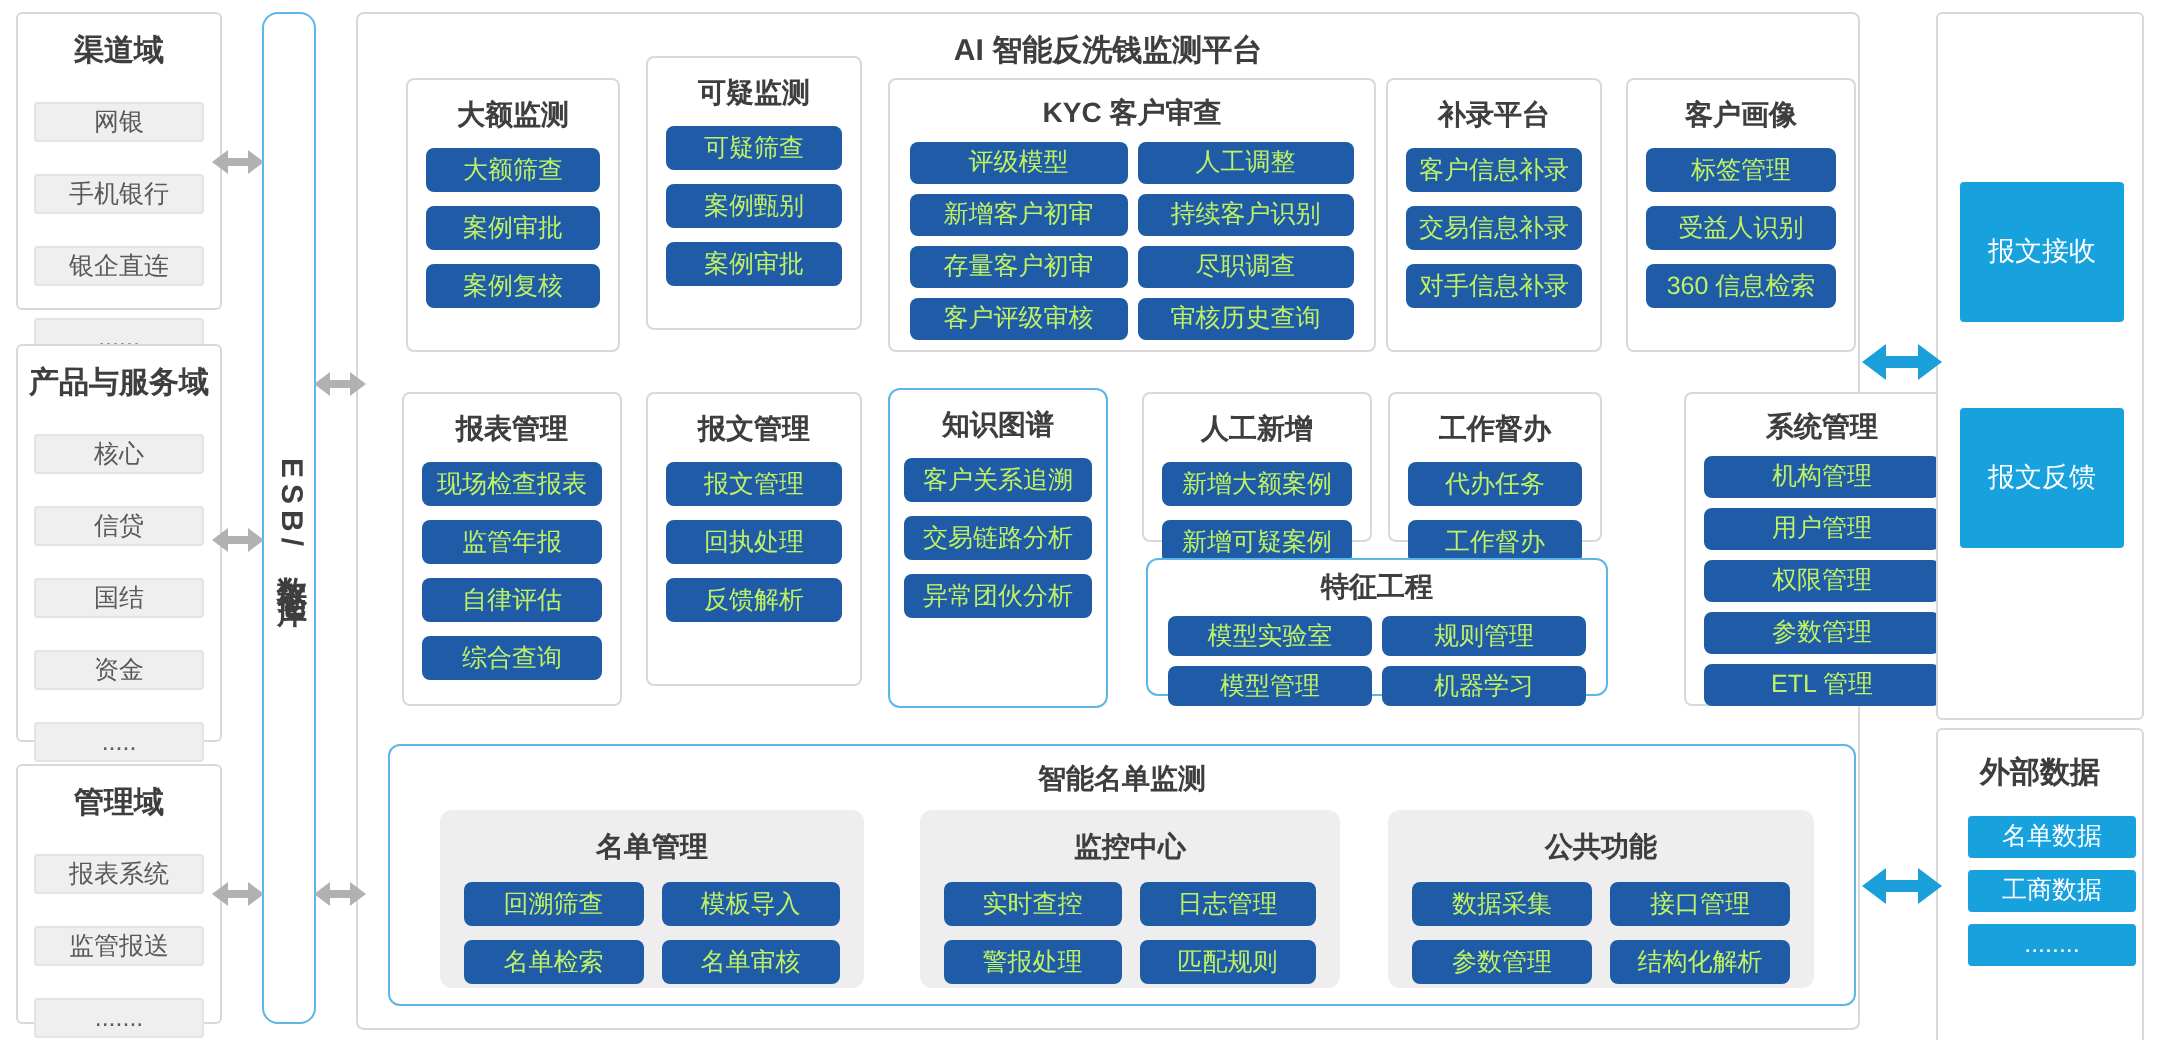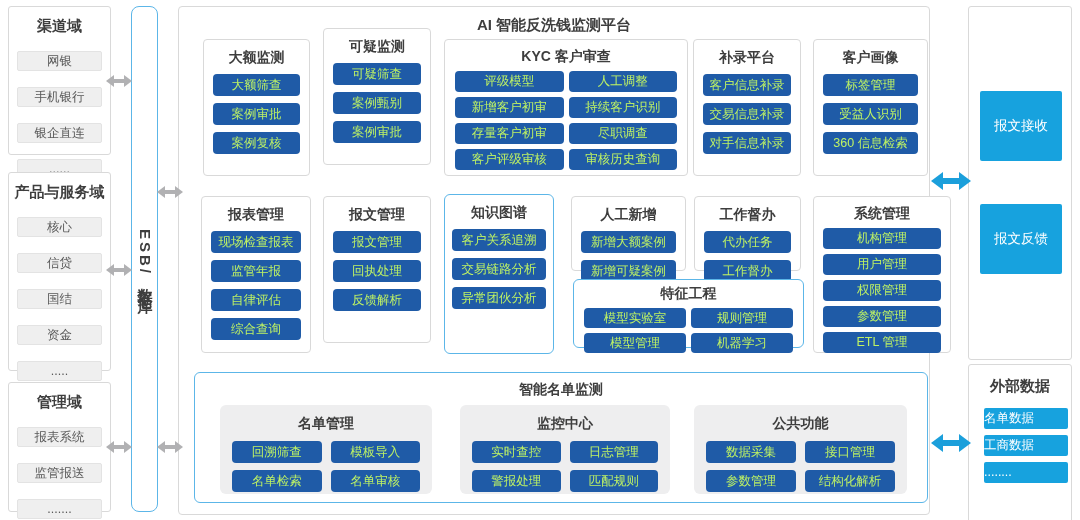--- a/index.html
+++ b/index.html
@@ -51,21 +51,21 @@
   #list-title{position:absolute; top:8px; left:0; width:100%; text-align:center;
     font-weight:700; font-size:14px; color:var(--text-dark);}
   .group{position:absolute; background:#eeeeef; border-radius:6px;}
   .group-title{text-align:center; font-weight:700; font-size:14px; color:var(--text-dark);
     margin:10px 0 8px;}
   .group .btns{display:grid; grid-template-columns:1fr 1fr; gap:7px 9px; padding:0 12px;}
 
   .right-box{position:absolute; background:#fff; border:1px solid var(--box-border); border-radius:3px;}
   #pboc-title{position:absolute; top:14px; left:0; width:100%; text-align:center;
     font-weight:700; font-size:15px; line-height:22px; color:var(--text-dark);}
-  .pill-cyan{background:var(--cyan); color:#fff; text-align:left; border-radius:2px;}
+  .pill-cyan{background:var(--cyan); color:#fff; text-align:center; border-radius:2px;}
   .pill-cyan.big{position:absolute; left:11px; width:82px; height:70px; display:flex;
     align-items:center; justify-content:center; font-size:13.5px;}
   #ext-box{display:flex; flex-direction:column; align-items:center; padding-top:12px; gap:6px;}
   #ext-title{font-weight:700; font-size:15px; color:var(--text-dark); margin-bottom:6px;}
   .pill-cyan.small{width:84px; height:21px; line-height:21px; font-size:12.5px;margin-left:12px;}
 
   .arr{position:absolute;}
   .arr .shaft{position:absolute; background:var(--arrow-gray);}
   .arr-g{width:26px; height:12px;}
   .arr-g .shaft{left:6px; right:6px; top:4px; height:4px;}
@@ -203,21 +203,21 @@
     </div>
 
     <div class="module" style="left:515px;top:189px;width:107px;height:75px">
       <div class="module-title">工作督办</div>
       <div class="btns">
         <div class="pill-navy">代办任务</div>
         <div class="pill-navy">工作督办</div>
       </div>
     </div>
 
-    <div class="module compact" style="left:634px;top:189px;width:138px;height:157px">
+    <div class="module compact" style="left:663px;top:189px;width:138px;height:157px">
       <div class="module-title">系统管理</div>
       <div class="btns">
         <div class="pill-navy">机构管理</div>
         <div class="pill-navy">用户管理</div>
         <div class="pill-navy">权限管理</div>
         <div class="pill-navy">参数管理</div>
         <div class="pill-navy">ETL 管理</div>
       </div>
     </div>
 

